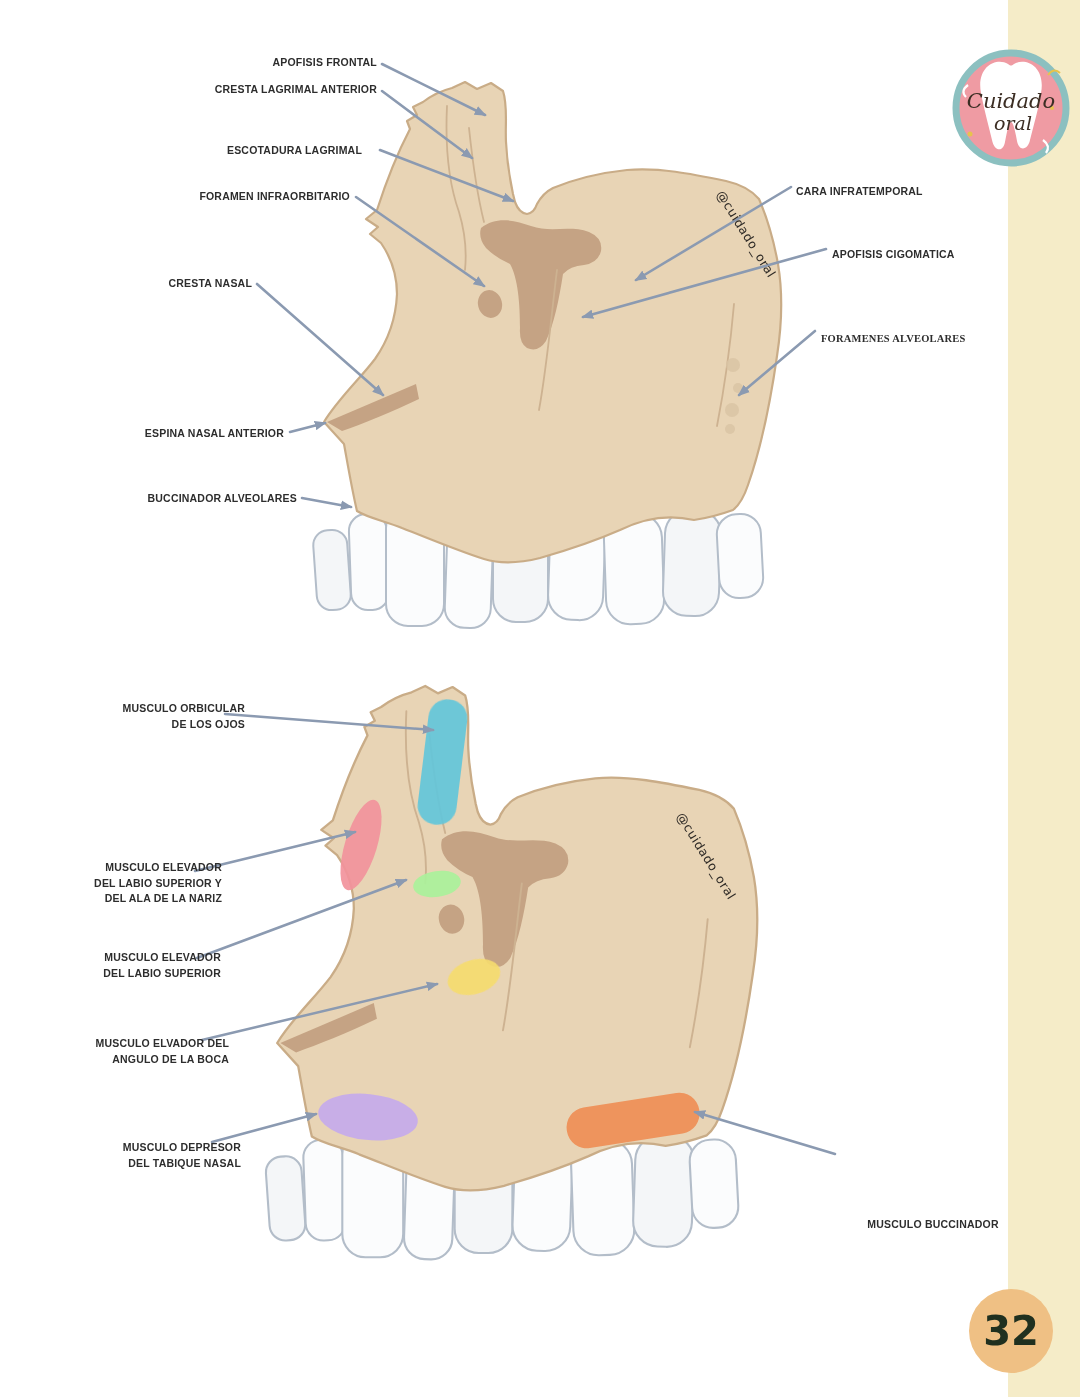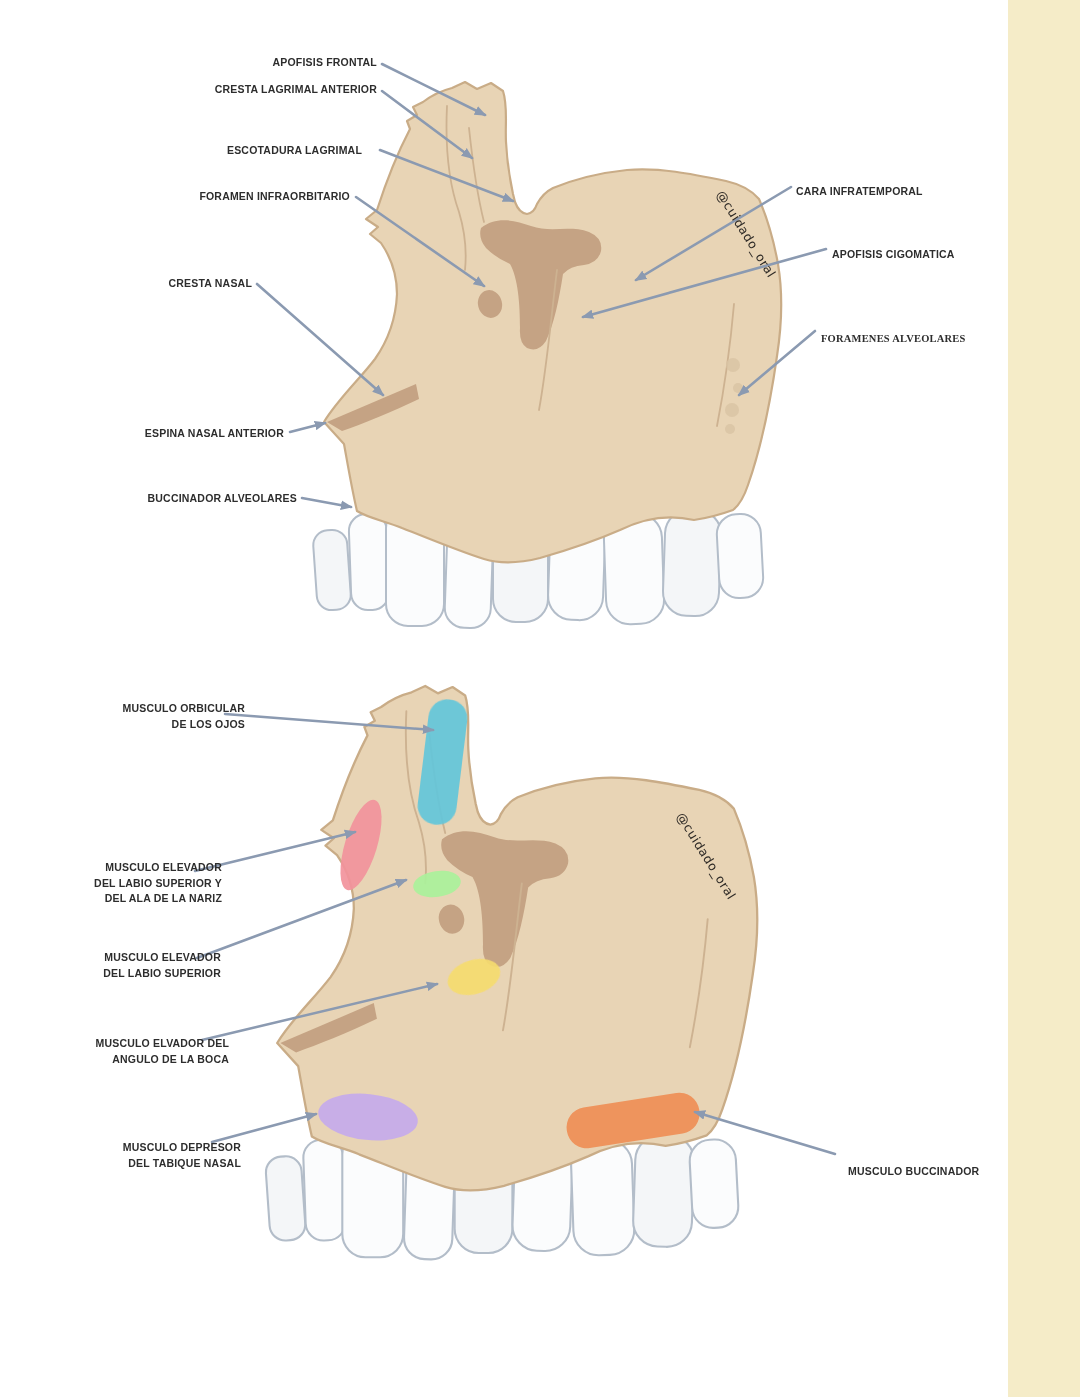--- a/index.html
+++ b/index.html
@@ -154,19 +154,37 @@
     <div>DEL LABIO SUPERIOR</div>
   </div>
   <div class="lbl c" style="left:55px;top:1036px;width:174px;">
     <div>MUSCULO ELVADOR DEL</div>
     <div>ANGULO DE LA BOCA</div>
   </div>
   <div class="lbl c" style="left:67px;top:1140px;width:174px;">
     <div>MUSCULO DEPRESOR</div>
     <div>DEL TABIQUE NASAL</div>
   </div>
-  <div class="lbl l" style="left:848px;top:1151px;width:170px;">
+  <div class="lbl l" style="left:848px;top:1204px;width:170px;text-align:center;">
     <div>MUSCULO BUCCINADOR</div>
   </div>
 
+  <div class="logo-wrap">
+    <svg width="124" height="124" viewBox="0 0 124 124">
+      <circle cx="62" cy="62" r="55" stroke="#8cc0c0" stroke-width="7" fill="#ef9ba3"></circle>
+      <path fill="#ffffff" d="M32,47 C27,21 47,11 59,18 C62,20 62,20 65,18 C77,11 97,21 92,47
+               C89,65 85,78 81,94 C79,104 70,106 68,95 C66,84 64,76 62,76
+               C60,76 58,85 56,96 C54,107 45,105 43,94 C39,77 35,63 32,47 Z"></path>
+      <path d="M99,29 q6,-8 12,-2" fill="none" stroke="#e7c34c" stroke-width="2"></path>
+      <circle cx="21" cy="88" r="2.5" fill="#e7c34c"></circle>
+      <path d="M94,94 q8,6 3,13" fill="none" stroke="#ffffff" stroke-width="2.2"></path>
+      <path d="M19,39 q-8,6 -2,12" fill="none" stroke="#ffffff" stroke-width="2.2"></path>
+      <circle cx="103" cy="62" r="2" fill="#e7c34c"></circle>
+      <text class="logo-script" x="62" y="62" font-size="21" text-anchor="middle">Cuidado</text>
+      <text class="logo-script" x="64" y="84" font-size="19" text-anchor="middle">oral</text>
+    </svg>
+  </div>
 
+  <div class="page-badge" style="background:#efc084;">
+    <span>32</span>
+  </div>
 
 </div>
 
 </body></html>

